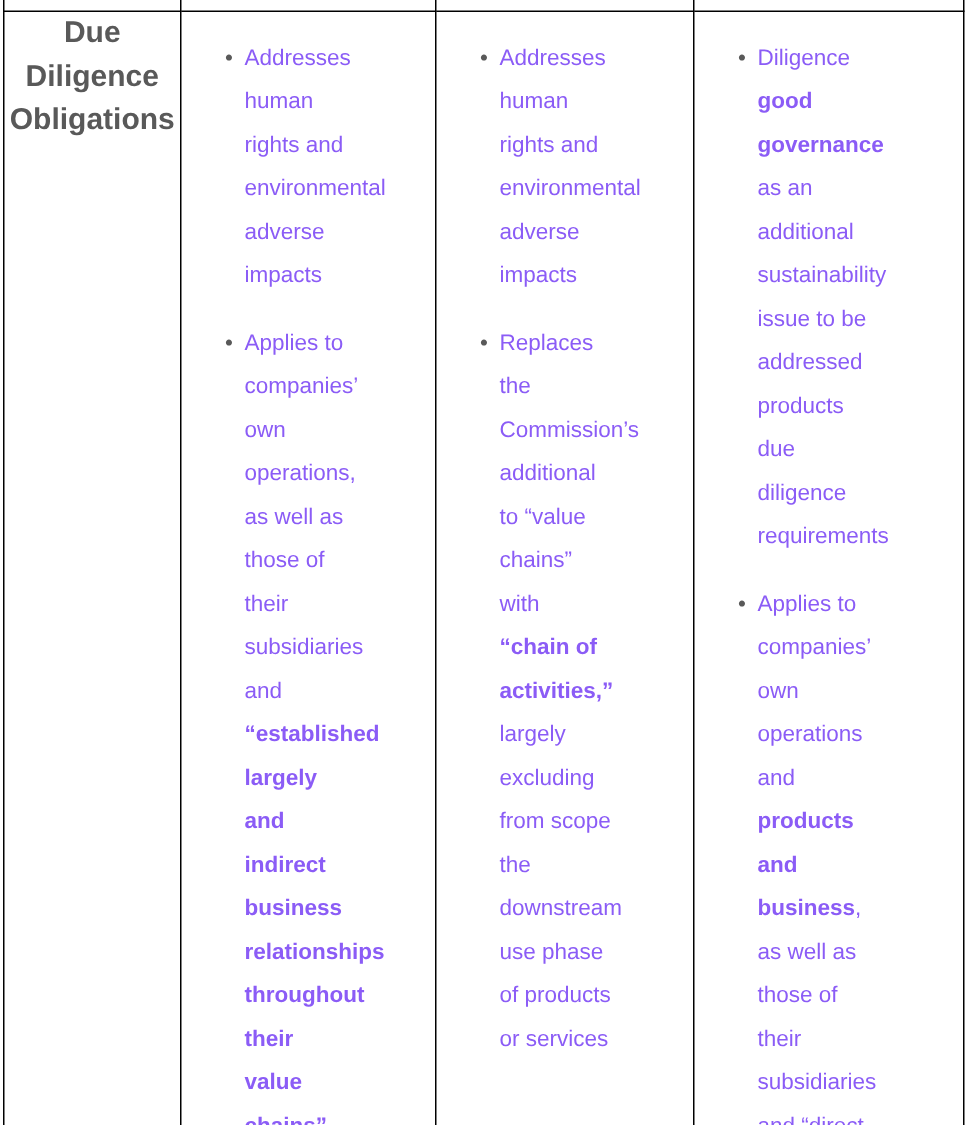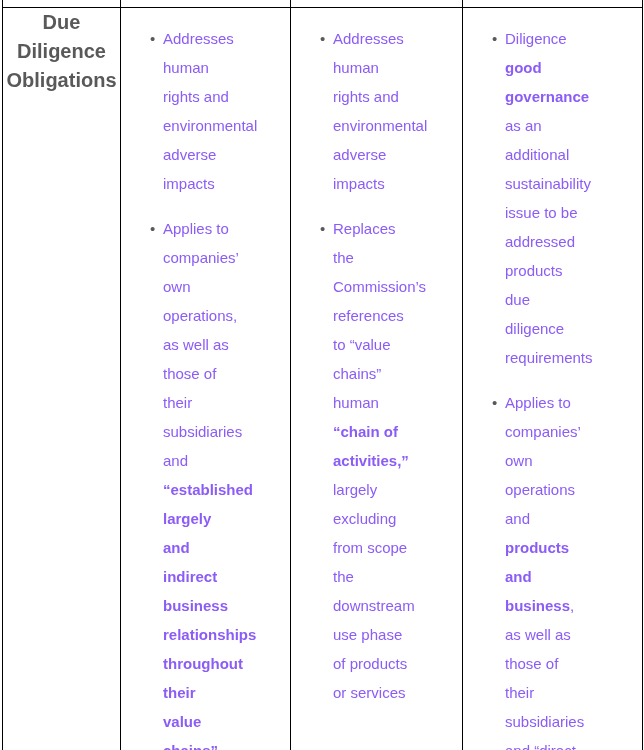--- a/index.html
+++ b/index.html
@@ -88,21 +88,21 @@
       <th class="rowhead">Due Diligence Obligations</th>
       <td class="content col-a">
             <ul class="bullets">
               <li><span>Addresses human rights and environmental adverse impacts</span></li>
               <li><span>Applies to companies’ own operations, as well as those of their subsidiaries and </span><span class="b">“established largely and indirect business relationships throughout their value chains”</span></li>
             </ul>
           </td>
       <td class="content col-b">
             <ul class="bullets">
               <li><span>Addresses human rights and environmental adverse impacts</span></li>
-              <li><span>Replaces the Commission’s references to “value chains” human </span><span class="b">“chain of activities,”</span><span> largely excluding from scope the downstream use phase of products or services</span></li>
+              <li><span>Replaces the Commission’s additional to “value chains” with </span><span class="b">“chain of activities,”</span><span> largely excluding from scope the downstream use phase of products or services</span></li>
             </ul>
           </td>
       <td class="content col-c">
             <ul class="bullets">
               <li><span>Diligence </span><span class="b">good governance</span><span> as an additional sustainability issue to be addressed products due diligence requirements</span></li>
               <li><span>Applies to companies’ own operations and </span><span class="b">products and business</span><span>, as well as those of their subsidiaries and “direct and indirect business relationships throughout their value chains”</span></li>
             </ul>
           </td>
     </tr>
   </tbody>

